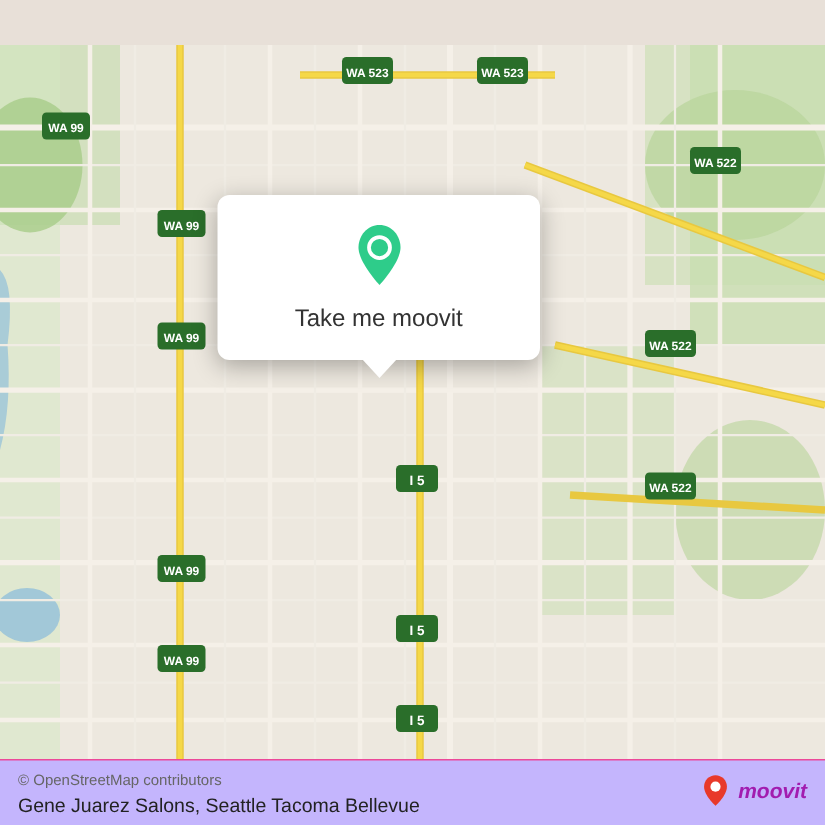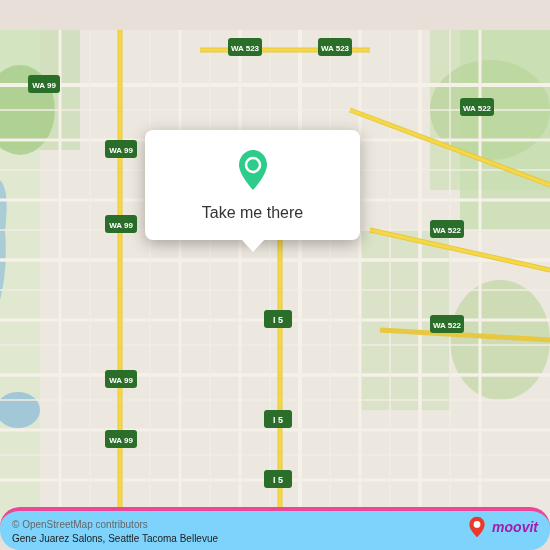--- a/index.html
+++ b/index.html
@@ -71,35 +71,34 @@
       padding: 2px 4px;
       text-align: center;
       white-space: nowrap;
     }
 
     
     #bottom-bar {
       position: absolute;
       bottom: 0; left: 0;
       width: 100%;
-      background: #7dd3fc;
-      border-top: 4px solid #ec4899;
+      background: #c4b5fd;
+      border-top: 1px solid #ec4899;
       padding: 8px 12px 6px 12px;
       z-index: 10;
-      border-radius: 20px;
     }
 
     #copyright-text {
       font-size: 10px;
       color: #666;
       margin-bottom: 3px;
     }
 
     #location-text {
-      font-size: 10px;
+      font-size: 13px;
       color: #222;
       font-weight: 500;
     }
 
     
     #moovit-logo {
       position: absolute;
       bottom: 12px;
       right: 12px;
       z-index: 11;
@@ -232,21 +231,21 @@
     <text x="278" y="453" text-anchor="middle" font-size="9" font-weight="bold" fill="white">I 5</text>
   </svg>
 
   <div id="popup-card">
 
     <svg class="pin-icon" viewBox="0 0 44 44" xmlns="http://www.w3.org/2000/svg">
       <path d="M22 2 C14 2 8 9 8 17 C8 27 22 42 22 42 C22 42 36 27 36 17 C36 9 30 2 22 2Z" fill="#2ecc8a"></path>
       <circle cx="22" cy="17" r="7" fill="none" stroke="white" stroke-width="2.5"></circle>
     </svg>
 
-    <button id="take-me-there-btn">Take me there</button>
+    <button id="take-me-there-btn">Take me moovit</button>
   </div>
 
   <div id="bottom-bar">
     <div id="copyright-text">© OpenStreetMap contributors</div>
     <div id="location-text">Gene Juarez Salons, Seattle Tacoma Bellevue</div>
   </div>
 
   <div id="moovit-logo">
     <svg class="moovit-pin" viewBox="0 0 22 26" xmlns="http://www.w3.org/2000/svg">
       <path d="M11 1 C6 1 2 5 2 10 C2 17 11 25 11 25 C11 25 20 17 20 10 C20 5 16 1 11 1Z" fill="#e8392a"></path>

